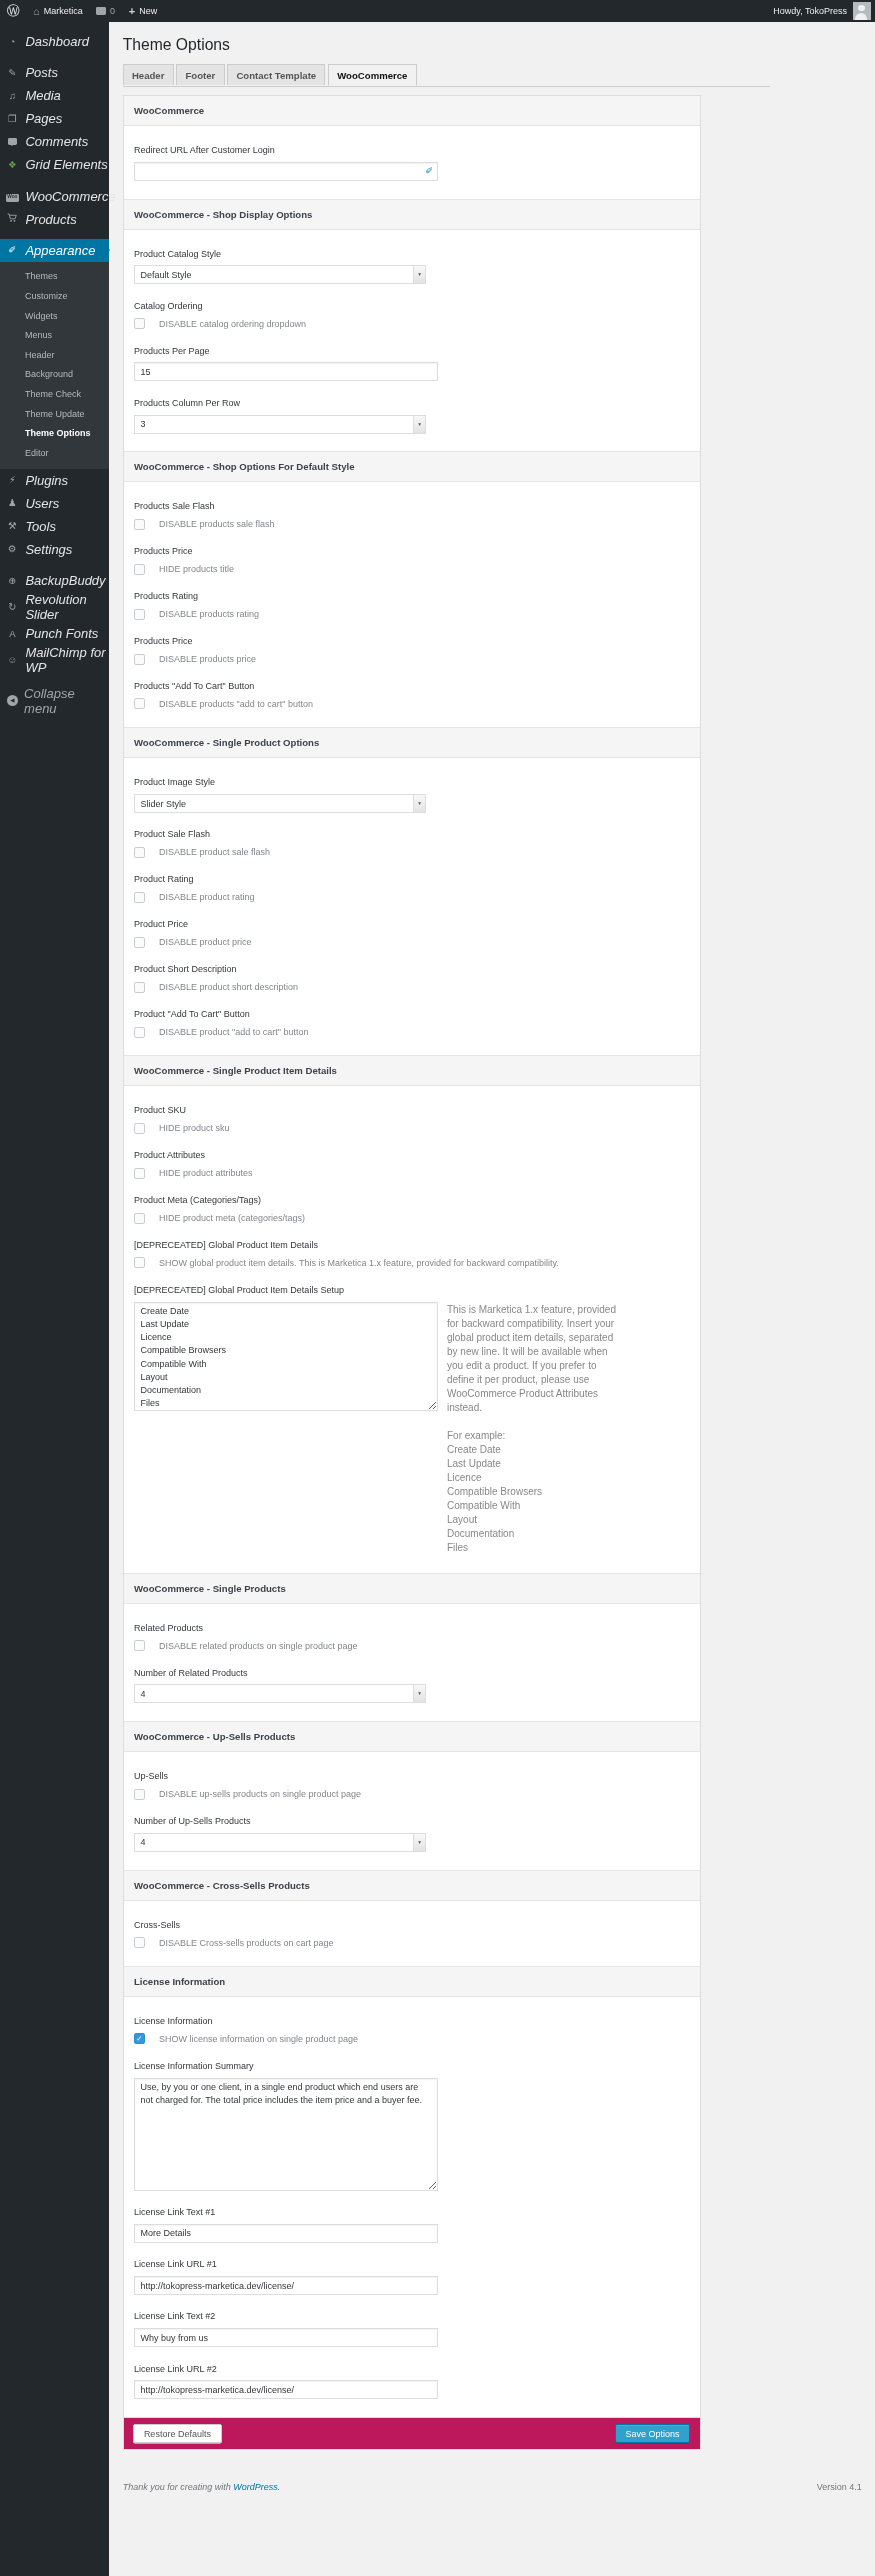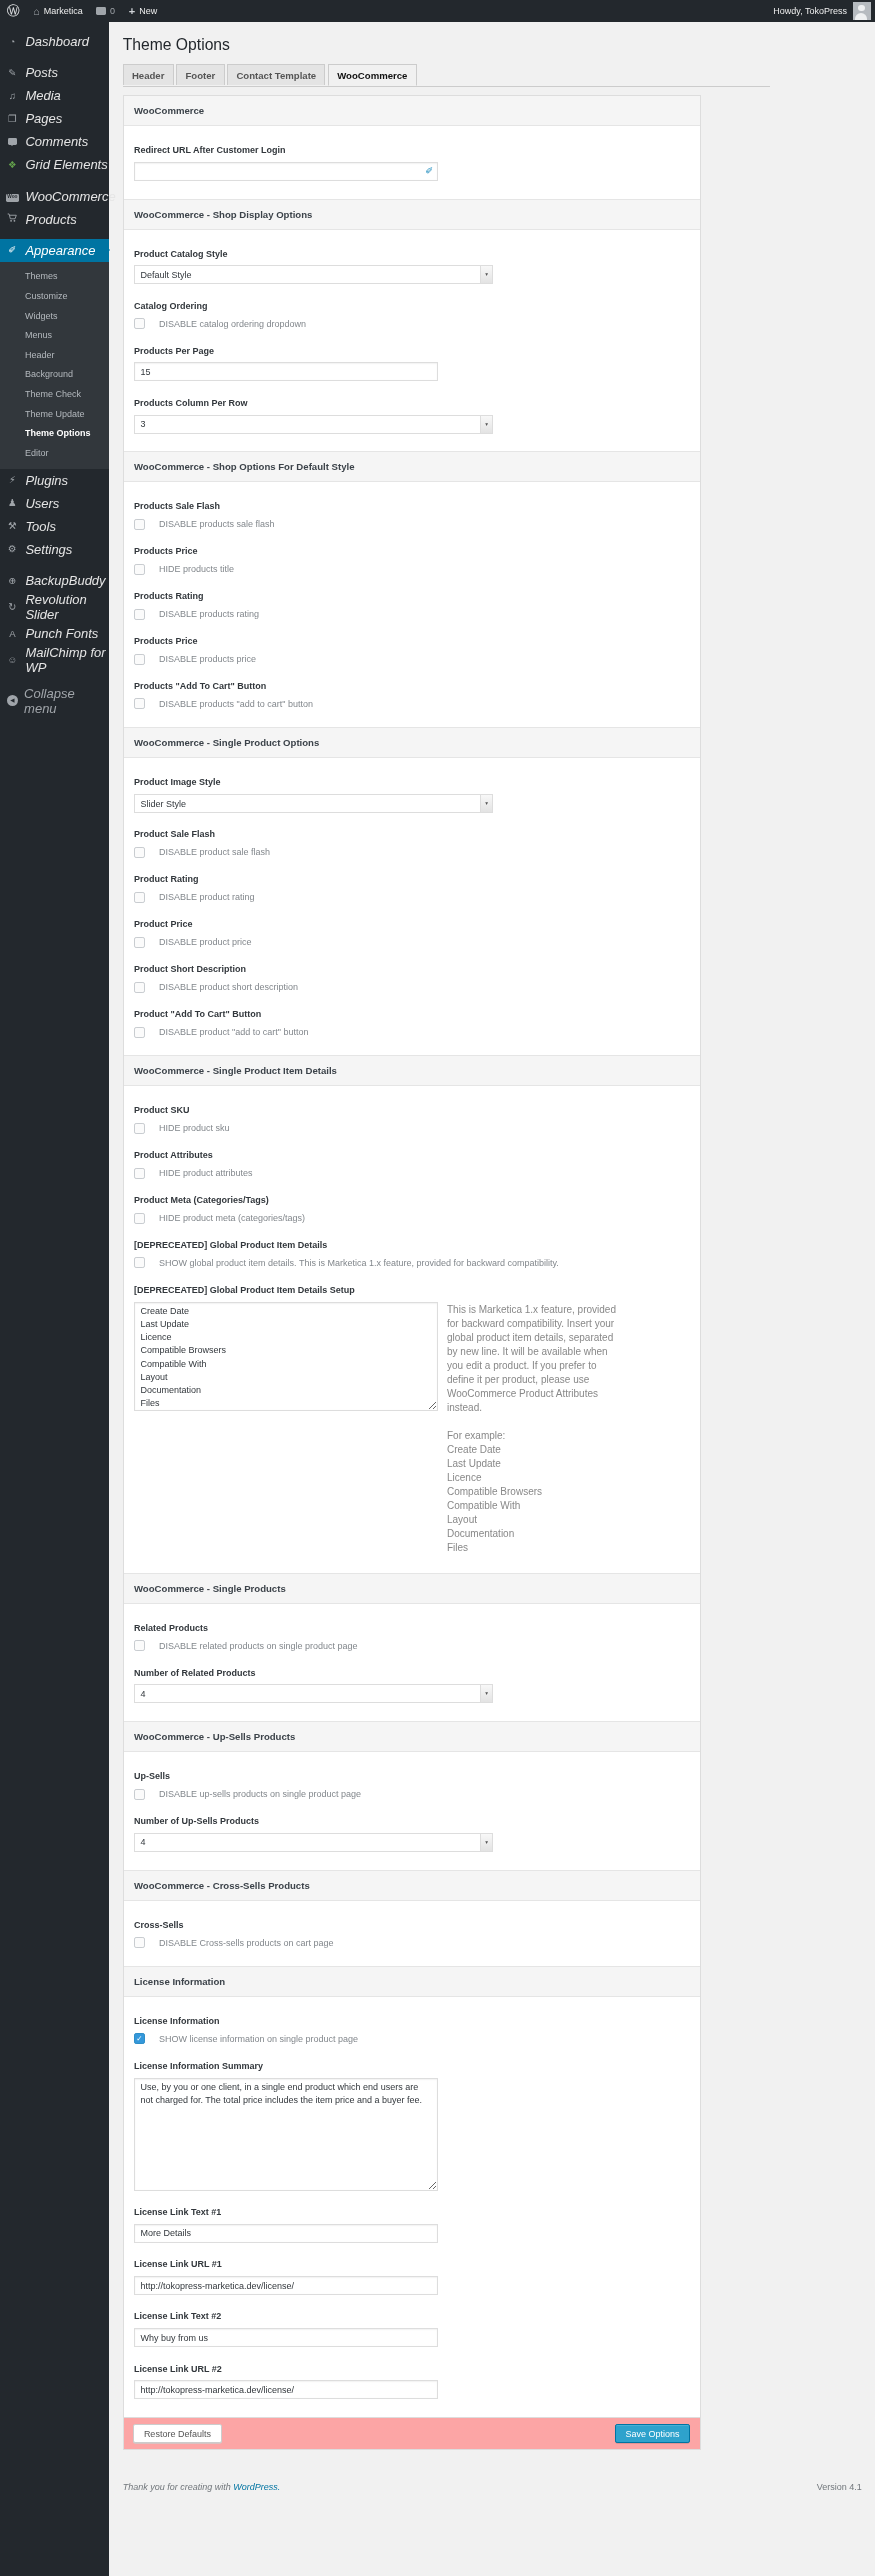--- a/index.html
+++ b/index.html
@@ -66,32 +66,32 @@
   }
   .nav-tab-active { background:#f1f1f1; color:#111; border-bottom:0.7px solid #f1f1f1; }
 
   .panel { width:578px; background:#fff; border:0.7px solid #ddd; margin-top:8.2px; }
   .section-header {
     background:#f5f5f5; border-bottom:0.7px solid #e5e5e5; border-top:0.7px solid #e5e5e5;
     padding:9px 10.3px; font-weight:bold; font-size:9.6px; color:#3c434a;
   }
   .section:first-child .section-header { border-top:none; }
   .section-body { padding:2.7px 10.3px 15px; }
-  .field-label { font-weight:bold; font-size:9px; color:#32373c; margin-top:16.4px; }
+  .field-label { font-weight:normal; font-size:9px; color:#32373c; margin-top:16.4px; }
   .field { margin-bottom:2.7px; }
   .input-wrap { position:relative; width:304px; margin-top:6.8px; }
   .text-input {
     width:304px; height:19px; border:0.7px solid #ddd; background:#fff;
     padding:0 15px 0 5.5px; font-size:9px; color:#32373c;
     box-shadow:inset 0 0.7px 1.4px rgba(0,0,0,.07); outline:none;
     font-family:inherit;
   }
   .input-icon { position:absolute; right:4.8px; top:3.4px; color:#1e8cbe; font-size:9.6px; cursor:pointer; }
   .select {
-    width:359px; height:19px; border:0.7px solid #ddd; background:#fff;
+    width:292px; height:19px; border:0.7px solid #ddd; background:#fff;
     display:flex; align-items:center; margin-top:6.8px; cursor:pointer;
   }
   .select-value { flex:1; padding:0 5.5px; font-size:9px; color:#32373c; }
   .select-arrow {
     width:11.6px; align-self:stretch; border-left:0.7px solid #ddd;
     background:linear-gradient(#f8f8f8,#e3e3e3);
     display:flex; align-items:center; justify-content:center;
     font-size:4.8px; color:#555;
   }
   .check-row { display:flex; align-items:center; gap:14px; margin-top:7.5px; cursor:pointer; width:fit-content; }
@@ -100,21 +100,21 @@
   .check-text { font-size:9px; color:#82878c; }
   .ta-row { display:flex; gap:9px; margin-top:6.8px; align-items:flex-start; }
   textarea {
     width:304px; border:0.7px solid #ddd; padding:2.7px 5.5px; font-size:9px; color:#32373c;
     font-family:inherit; line-height:1.45; resize:vertical; outline:none;
     box-shadow:inset 0 0.7px 1.4px rgba(0,0,0,.07);
   }
   .ta-desc { width:179px; font-size:10px; color:#888; line-height:1.4; white-space:pre-line; padding-top:1.4px; }
 
   .panel-footer {
-    background:#fca5a5; border-top:0.7px solid #ddd;
+    background:#be185d; border-top:0.7px solid #ddd;
     display:flex; justify-content:space-between; align-items:center;
     padding:6.2px 9.6px;
   }
   .btn { font-size:9px; padding:3.4px 9.6px; border-radius:2.1px; cursor:pointer; font-family:inherit; }
   .btn-secondary { background:#fff; border:0.7px solid #ccc; color:#555; box-shadow:0 0.7px 0 #ccc; }
   .btn-primary { background:#2ea2cc; border:0.7px solid #0074a2; color:#fff; box-shadow:inset 0 0.7px 0 rgba(120,200,230,.5), 0 0.7px 0 rgba(0,0,0,.15); }
 
   .page-footer {
     width:739px; display:flex; justify-content:space-between; align-items:flex-end;
     margin-top:31.5px; font-size:9px; color:#72777c;

